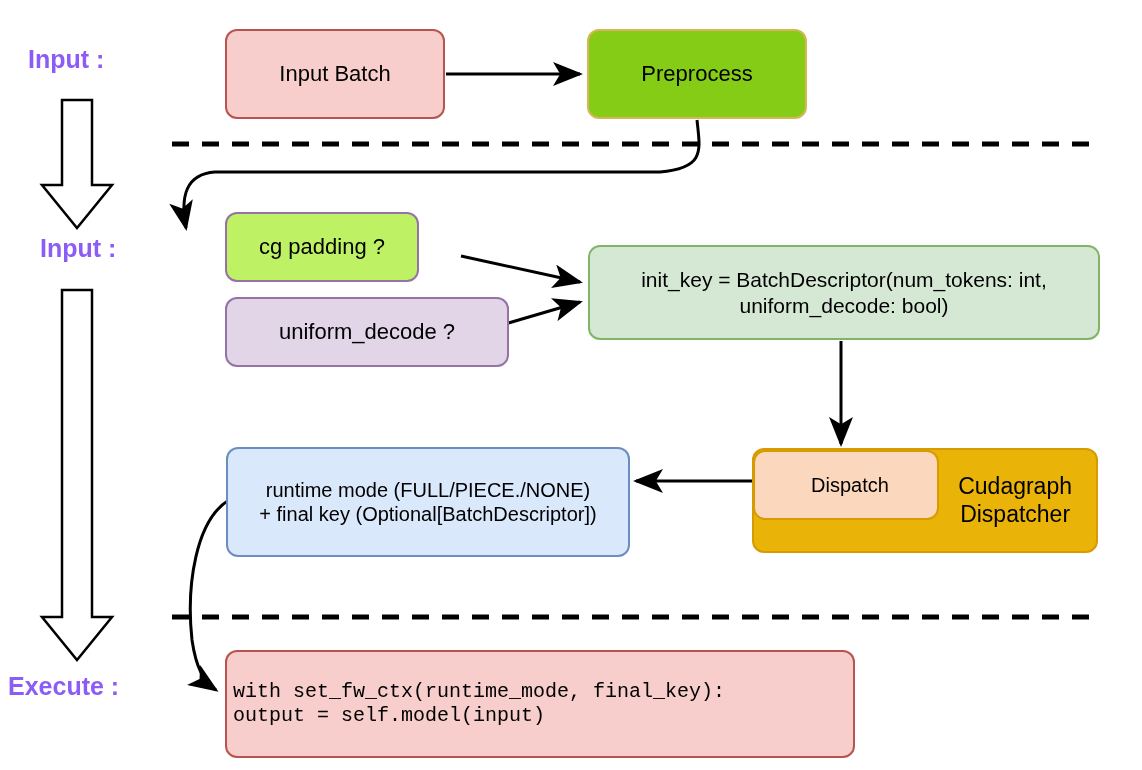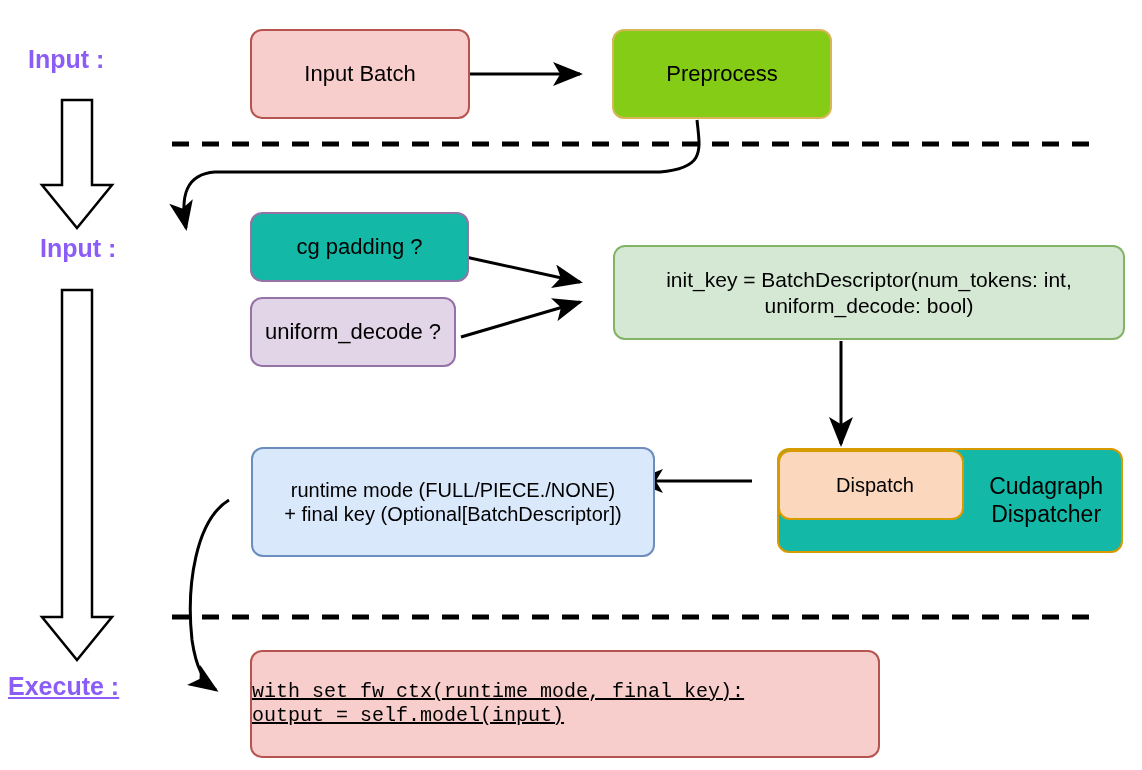--- a/index.html
+++ b/index.html
@@ -7,59 +7,59 @@
     width:1142px;height:770px;position:relative;overflow:hidden;
     font-family:"Liberation Sans", sans-serif;
     -webkit-font-smoothing:antialiased;
   }
   #canvas{position:absolute;inset:0;width:1142px;height:770px;}
 
   .node{
     position:absolute;box-sizing:border-box;
     display:flex;align-items:center;justify-content:center;
     text-align:center;border-radius:12px;border-width:2px;border-style:solid;
-    color:#000000;line-height:1.2;margin-left:25px;
+    color:#000000;line-height:1.2;
   }
   .node span{display:block;white-space:pre-line;}
 
   
   .stage-label{
     position:absolute;font-weight:bold;font-size:25px;color:#8b5cf6;
     white-space:nowrap;
   }
 
   
   svg.overlay{position:absolute;left:0;top:0;width:1142px;height:770px;pointer-events:none;}
 
   
   #input-batch{left:225px;top:29px;width:220px;height:90px;
     background:#f8cecc;border-color:#b85450;font-size:22px;}
   #preprocess{left:587px;top:29px;width:220px;height:90px;
     background:#84cc16;border-color:#d6b656;font-size:22px;}
-  #cg-padding{left:225px;top:212px;width:219px;height:70px;
-    background:#14b8a6;border-color:#9673a6;font-size:22px;}
-  #uniform-decode{left:225px;top:297px;width:206px;height:70px;
+  #cg-padding{left:225px;top:212px;width:194px;height:70px;
+    background:#bef264;border-color:#9673a6;font-size:22px;}
+  #uniform-decode{left:225px;top:297px;width:284px;height:70px;
     background:#e1d5e7;border-color:#9673a6;font-size:22px;}
   #init-key{left:588px;top:245px;width:512px;height:95px;
     background:#d5e8d4;border-color:#82b366;font-size:21px;}
   #runtime-mode{left:226px;top:447px;width:404px;height:110px;
     background:#dae8fc;border-color:#6c8ebf;font-size:20px;}
   #cudagraph-dispatcher{left:752px;top:448px;width:346px;height:105px;
-    background:#14b8a6;border-color:#d79b00;font-size:23px;
-    justify-content:flex-end;padding-right:18px;}
+    background:#eab308;border-color:#d79b00;font-size:23px;
+    justify-content:flex-end;padding-right:24px;}
   #dispatch{left:753px;top:450px;width:186px;height:70px;
     background:#fad7bd;border-color:#d79b00;font-size:20px;z-index:3;padding-left:8px;}
   #exec-code{left:225px;top:650px;width:630px;height:108px;
     background:#f8cecc;border-color:#b85450;
     font-family:"Liberation Mono","DejaVu Sans Mono",monospace;
-    font-size:20px;justify-content:flex-start;padding-left:0;text-align:left;text-decoration:underline;}
+    font-size:20px;justify-content:flex-start;padding-left:6px;text-align:left;}
 
   #label-input{left:28px;top:45px;}
   #label-plan{left:40px;top:234px;}
-  #label-execute{left:8px;top:672px;text-decoration:underline;}
+  #label-execute{left:8px;top:672px;}
 </style>
 </head>
 <body>
 
 <div id="canvas">
 
   <svg class="overlay" viewBox="0 0 1142 770">
     <defs>
       <marker id="arrowhead" markerWidth="10" markerHeight="8" refX="9" refY="4" orient="auto" markerUnits="strokeWidth">
         <path d="M0,0 L10,4 L0,8 L2.4,4 Z" fill="#000000"></path>

